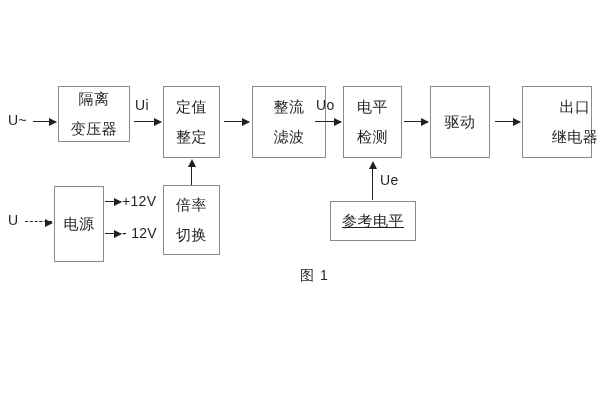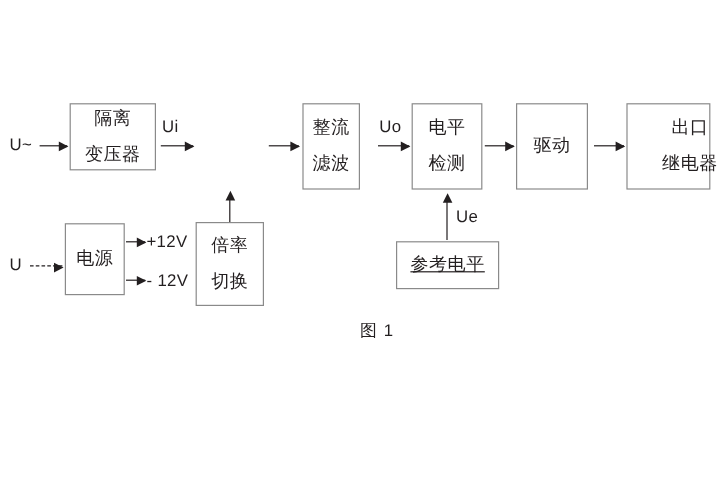--- a/index.html
+++ b/index.html
@@ -95,24 +95,28 @@
   <div class="arrow-h" style="left:33px; top:121px; width:23px;"></div>
 
   <div class="block" style="left:58px; top:86px; width:72px; height:56px;">
     <span class="line1">隔离</span>
     <span class="line2">变压器</span>
   </div>
 
   <div class="lbl" style="left:135px; top:97px;">Ui</div>
   <div class="arrow-h" style="left:134px; top:121px; width:27px;"></div>
 
+  <div class="block" style="left:163px; top:86px; width:57px; height:72px;">
+    <span class="line1">定值</span>
+    <span class="line2">整定</span>
+  </div>
 
   <div class="arrow-h" style="left:224px; top:121px; width:25px;"></div>
 
-  <div class="block" style="left:252px; top:86px; width:48px; height:72px;">
+  <div class="block" style="left:252px; top:86px; width:74px; height:72px;">
     <span class="line1">整流</span>
     <span class="line2">滤波</span>
   </div>
 
   <div class="lbl" style="left:316px; top:97px;">Uo</div>
   <div class="arrow-h" style="left:315px; top:121px; width:26px;"></div>
 
   <div class="block" style="left:343px; top:86px; width:59px; height:72px;">
     <span class="line1">电平</span>
     <span class="line2">检测</span>
@@ -127,21 +131,21 @@
   <div class="arrow-h" style="left:495px; top:121px; width:25px;"></div>
 
   <div class="block" style="left:522px; top:86px; width:70px; height:72px;padding-left:36px;">
     <span class="line1">出口</span>
     <span class="line2">继电器</span>
   </div>
 
   <div class="lbl" style="left:8px; top:212px;">U</div>
   <div class="arrow-h dashed" style="left:25px; top:221px; width:27px;"></div>
 
-  <div class="block single" style="left:54px; top:186px; width:50px; height:60px;">
+  <div class="block single" style="left:54px; top:186px; width:50px; height:76px;">
     <span class="line1">电源</span>
   </div>
 
   <div class="arrow-h" style="left:105px; top:201px; width:16px;"></div>
   <div class="lbl" style="left:122px; top:193px;">+12V</div>
 
   <div class="arrow-h" style="left:105px; top:233px; width:16px;"></div>
   <div class="lbl" style="left:122px; top:225px;">- 12V</div>
 
   <div class="block" style="left:163px; top:185px; width:57px; height:70px;">

